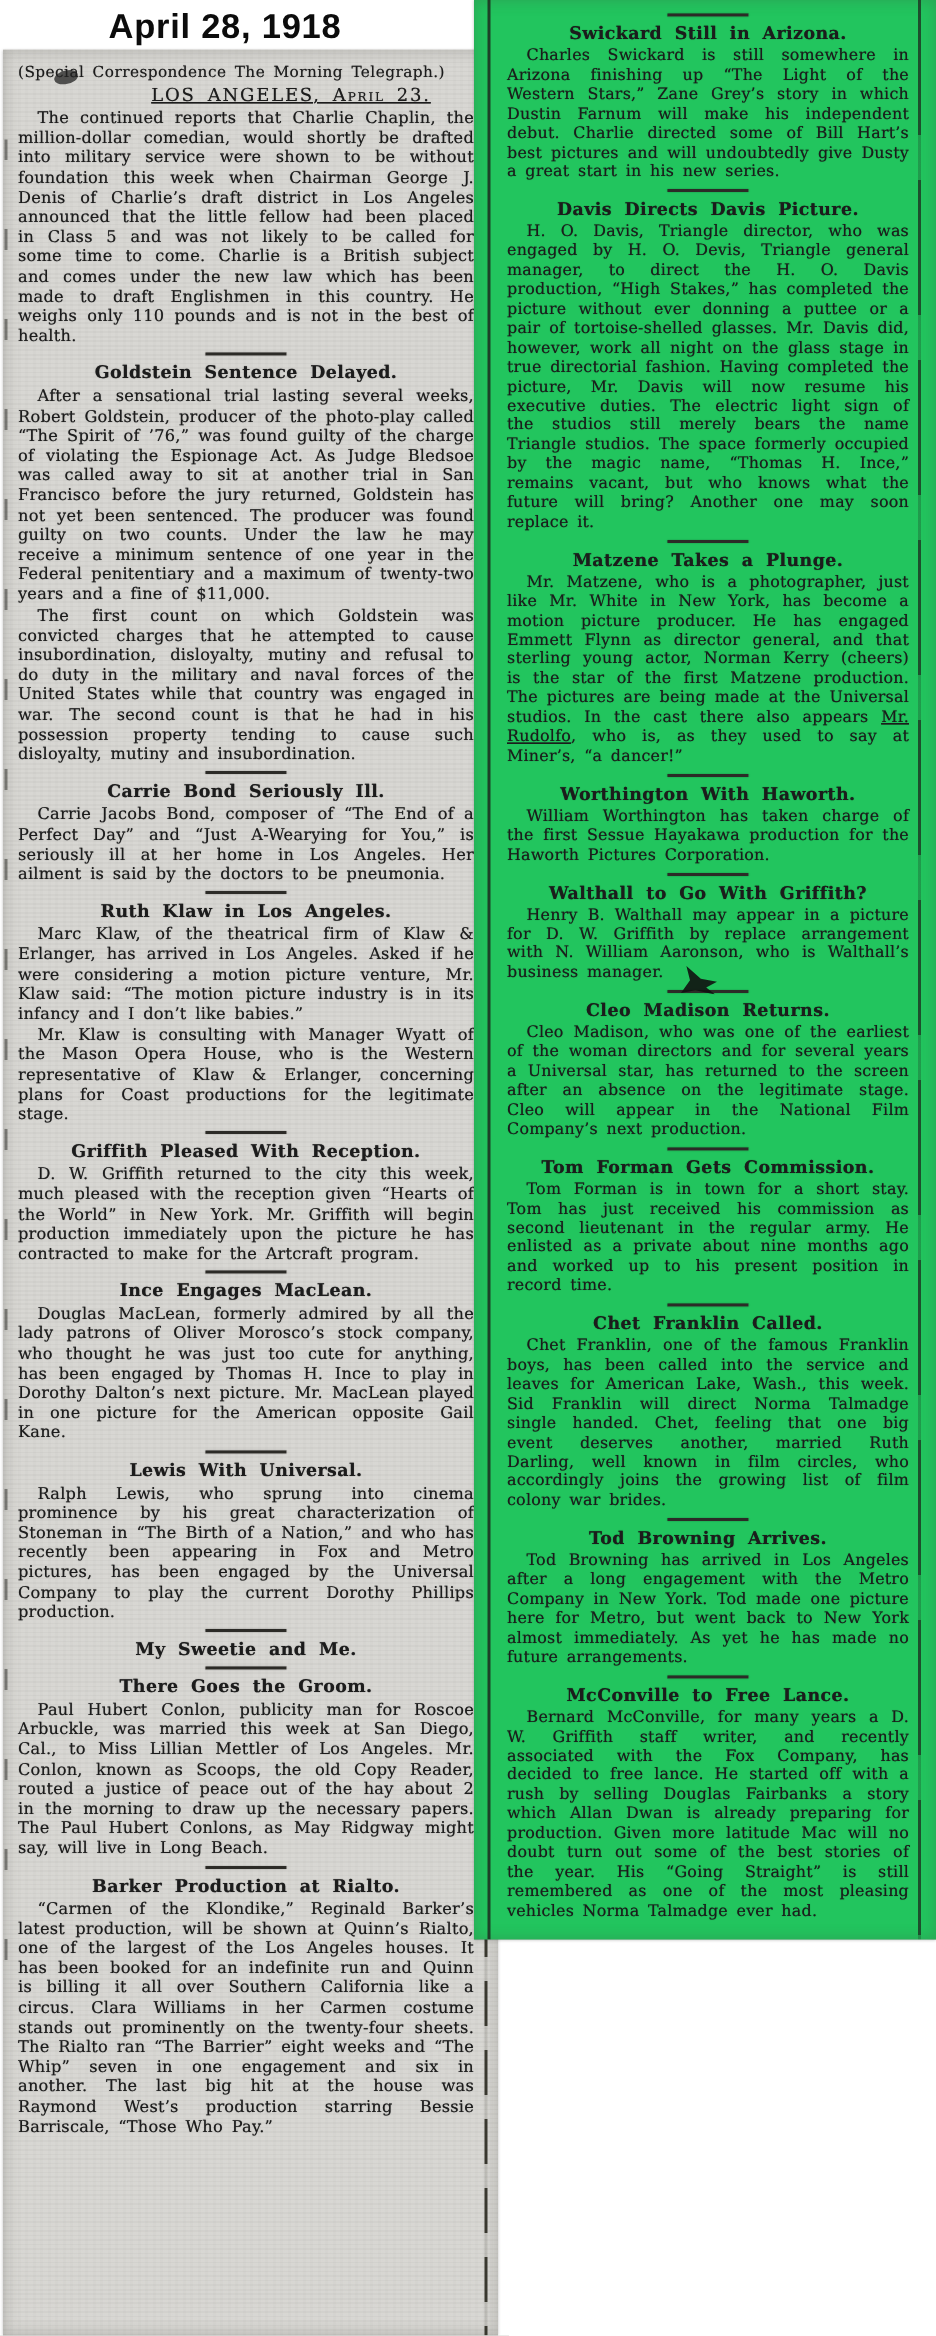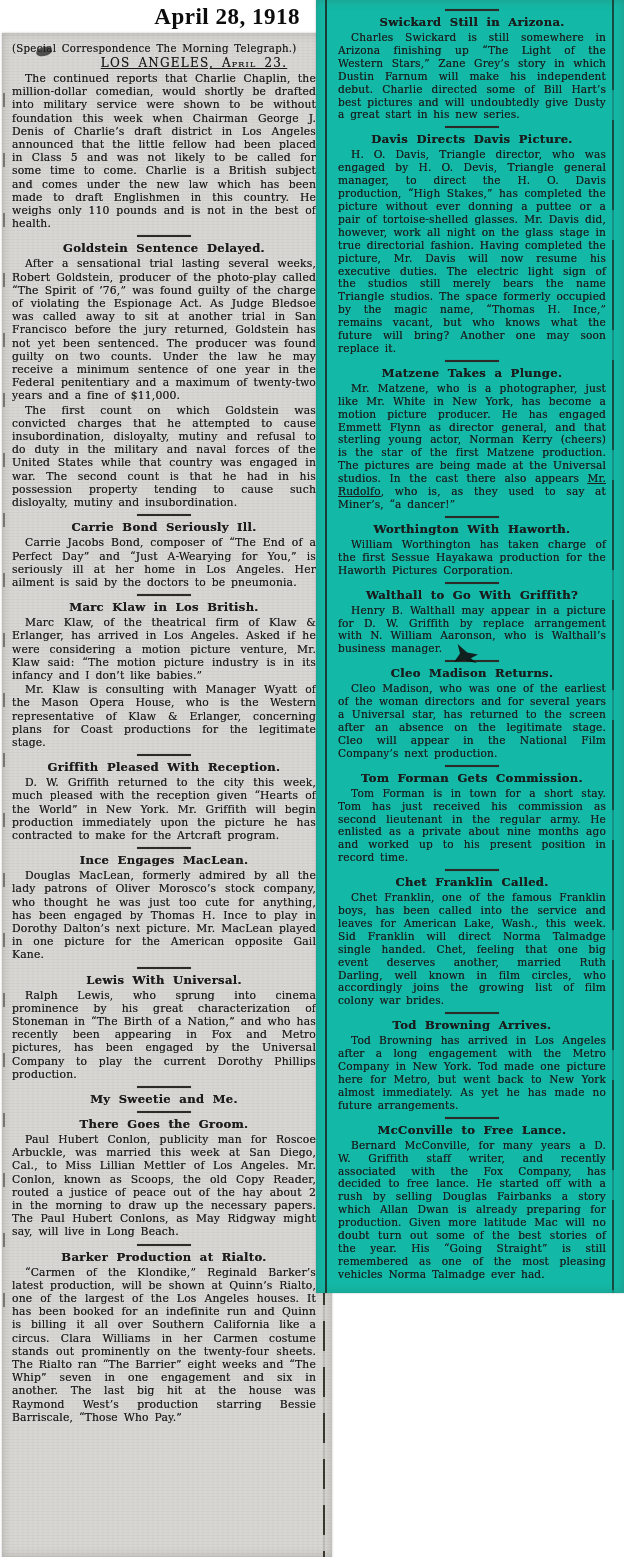--- a/index.html
+++ b/index.html
@@ -1,22 +1,22 @@
 <!DOCTYPE html>
 <html><head>
 <meta charset="utf-8">
 <style>
   html,body{margin:0;padding:0;}
   body{
     width:624px;height:1557px;position:relative;background:#ffffff;
     font-family:"DejaVu Serif", serif;color:#1c1c1c;overflow:hidden;
   }
   .date-header{
-    position:absolute;top:4px;left:0;width:300px;text-align:right;
-    font-family:Liberation Serif, serif;font-size:23px;font-weight:600;
+    position:absolute;top:4px;left:0;width:300px;text-align:center;
+    font-family:Liberation Sans, sans-serif;font-size:23px;font-weight:600;
     color:#0c0c0c;letter-spacing:0.5px;
   }
   .clip{
     position:absolute;background:#d7d6d2;
     background-image:
       repeating-linear-gradient(0deg, rgba(0,0,0,0.025) 0 1px, rgba(255,255,255,0.02) 1px 3px),
       repeating-linear-gradient(90deg, rgba(0,0,0,0.015) 0 2px, transparent 2px 5px);
     box-shadow:inset 0 0 10px rgba(70,68,62,0.28), 0 0 2px rgba(0,0,0,0.25);
     overflow:hidden;box-sizing:border-box;
   }
@@ -28,21 +28,21 @@
   .clip-left::after{
     content:"";position:absolute;top:0;right:7px;width:2px;height:100%;
     background:repeating-linear-gradient(to bottom,#39382f 0 30px, rgba(57,56,47,0.15) 30px 46px);
   }
   .clip-left::before{
     content:"";position:absolute;top:60px;left:1px;width:2px;height:80%;
     background:repeating-linear-gradient(to bottom, rgba(40,40,36,0.5) 0 14px, transparent 14px 60px);
   }
   .clip-right{
     left:316px;top:0;width:308px;height:1293px;
-    padding:4px 18px 8px 22px;background:#14b8a6;
+    padding:4px 18px 8px 22px;background:#22c55e;
   }
   .clip-right::before{
     content:"";position:absolute;top:0;left:9px;width:2px;height:100%;
     background:rgba(28,28,24,0.78);
   }
   .clip-right::after{
     content:"";position:absolute;top:0;right:10px;width:2px;height:100%;
     background:repeating-linear-gradient(to bottom, rgba(28,28,24,0.7) 0 90px, rgba(28,28,24,0.25) 90px 120px);
   }
   .credit{
@@ -103,21 +103,21 @@
   <div class="section">
     <div class="rule"></div>
     <h3 class="section-heading">Carrie Bond Seriously Ill.</h3>
     <div>
           <p class="body-par">Carrie Jacobs Bond, composer of “The End of a Perfect Day” and “Just A-Wearying for You,” is seriously ill at her home in Los Angeles. Her ailment is said by the doctors to be pneumonia.</p>
         </div>
   </div>
 
   <div class="section">
     <div class="rule"></div>
-    <h3 class="section-heading">Marc Klaw in Los British.</h3>
+    <h3 class="section-heading">Ruth Klaw in Los Angeles.</h3>
     <div>
           <p class="body-par">Marc Klaw, of the theatrical firm of Klaw &amp; Erlanger, has arrived in Los Angeles. Asked if he were considering a motion picture venture, Mr. Klaw said: “The motion picture industry is in its infancy and I don’t like babies.”</p>
           <p class="body-par">Mr. Klaw is consulting with Manager Wyatt of the Mason Opera House, who is the Western representative of Klaw &amp; Erlanger, concerning plans for Coast productions for the legitimate stage.</p>
         </div>
   </div>
 
   <div class="section">
     <div class="rule"></div>
     <h3 class="section-heading">Griffith Pleased With Reception.</h3>
     <div>

